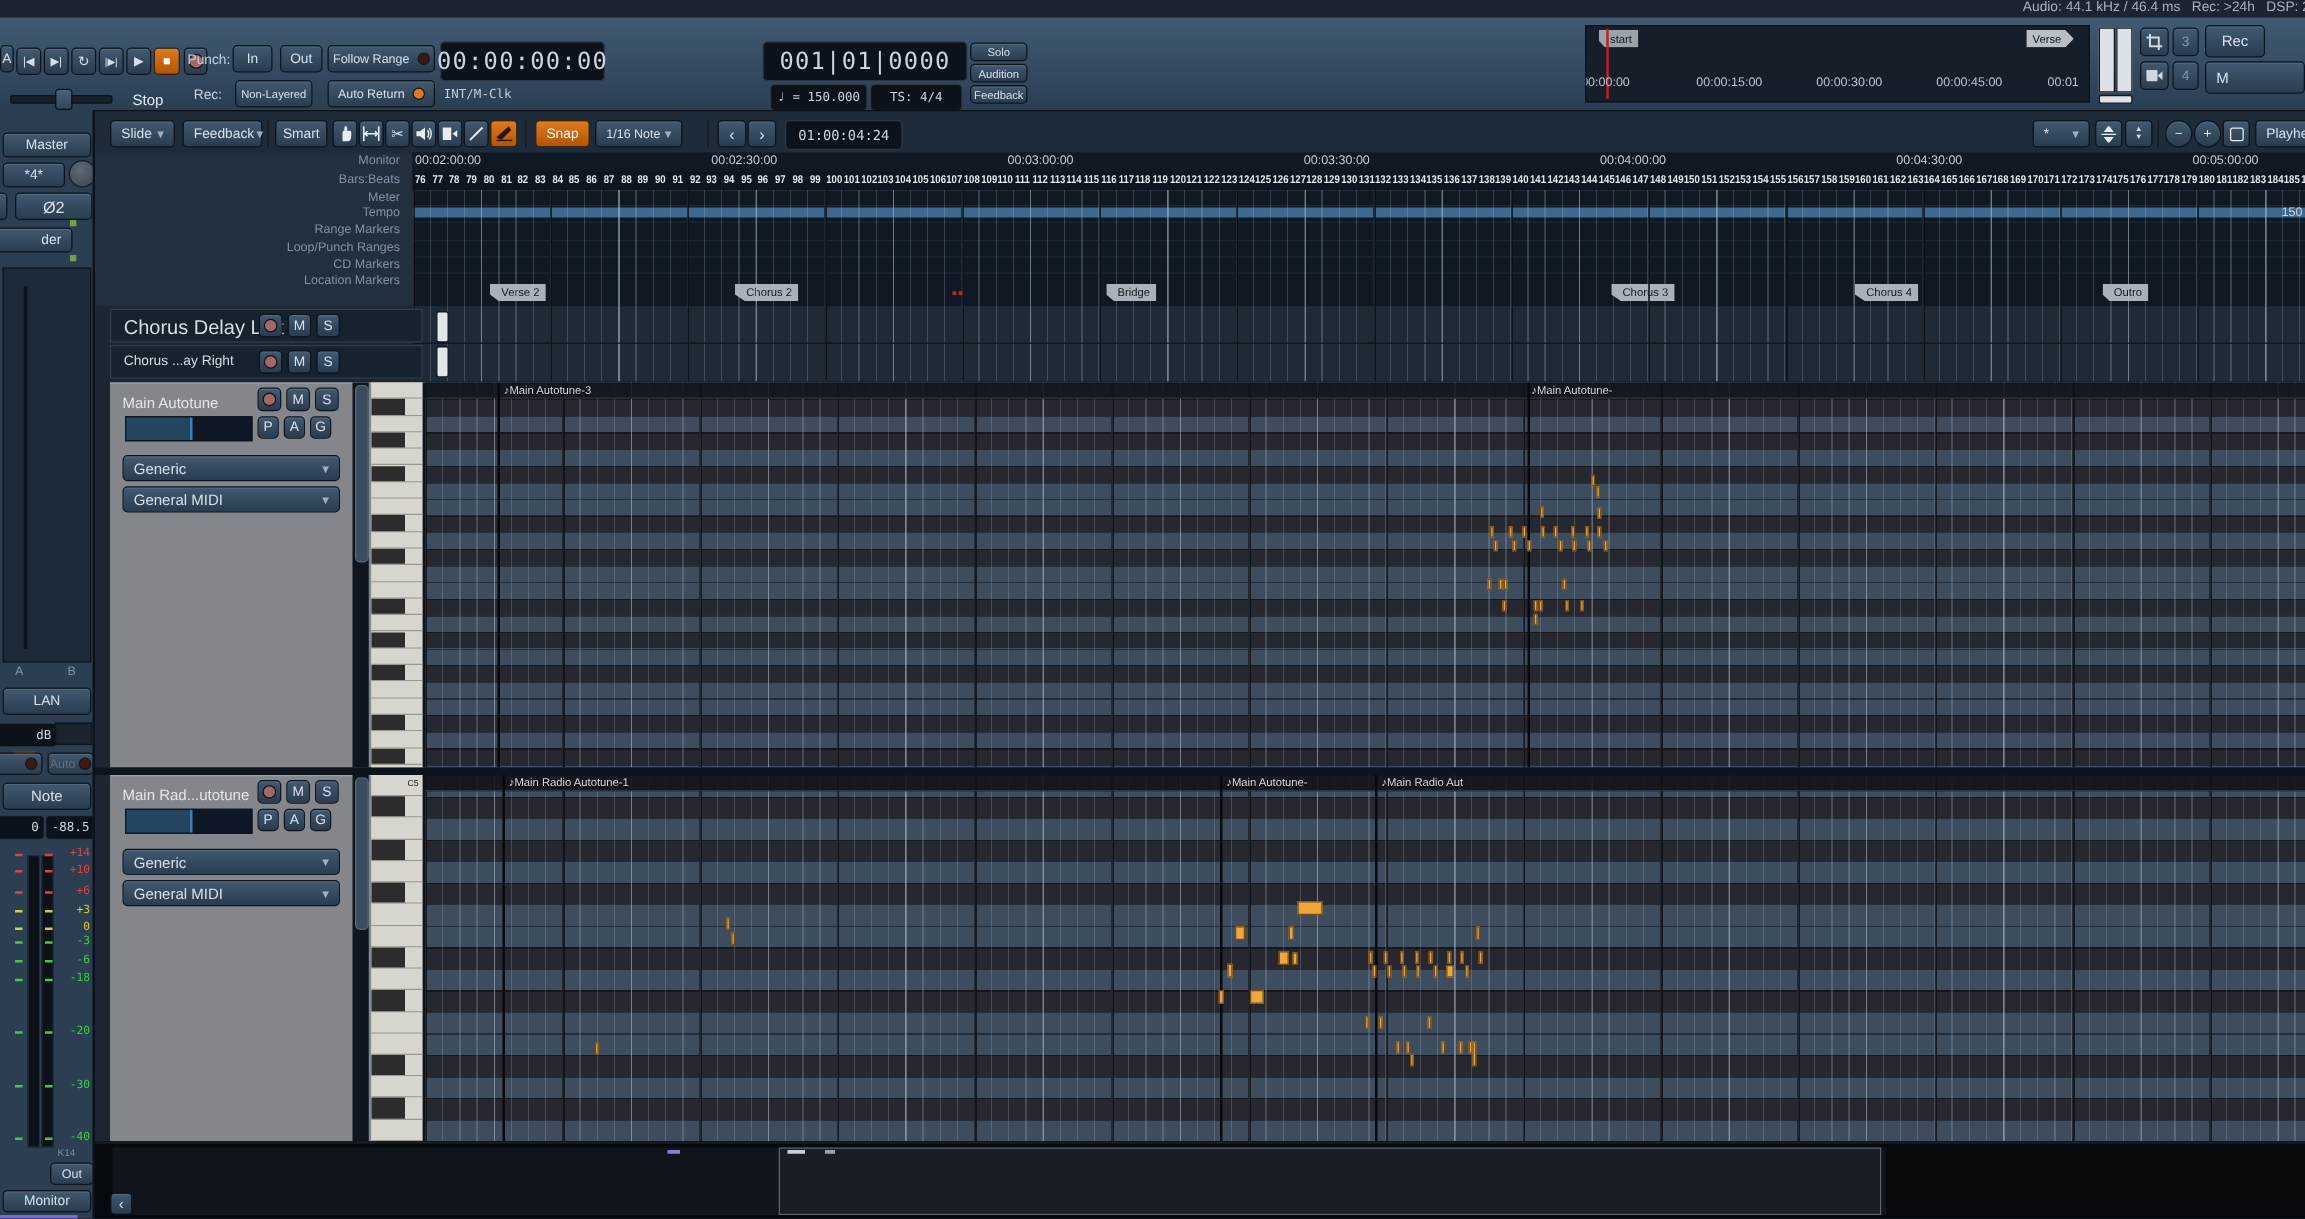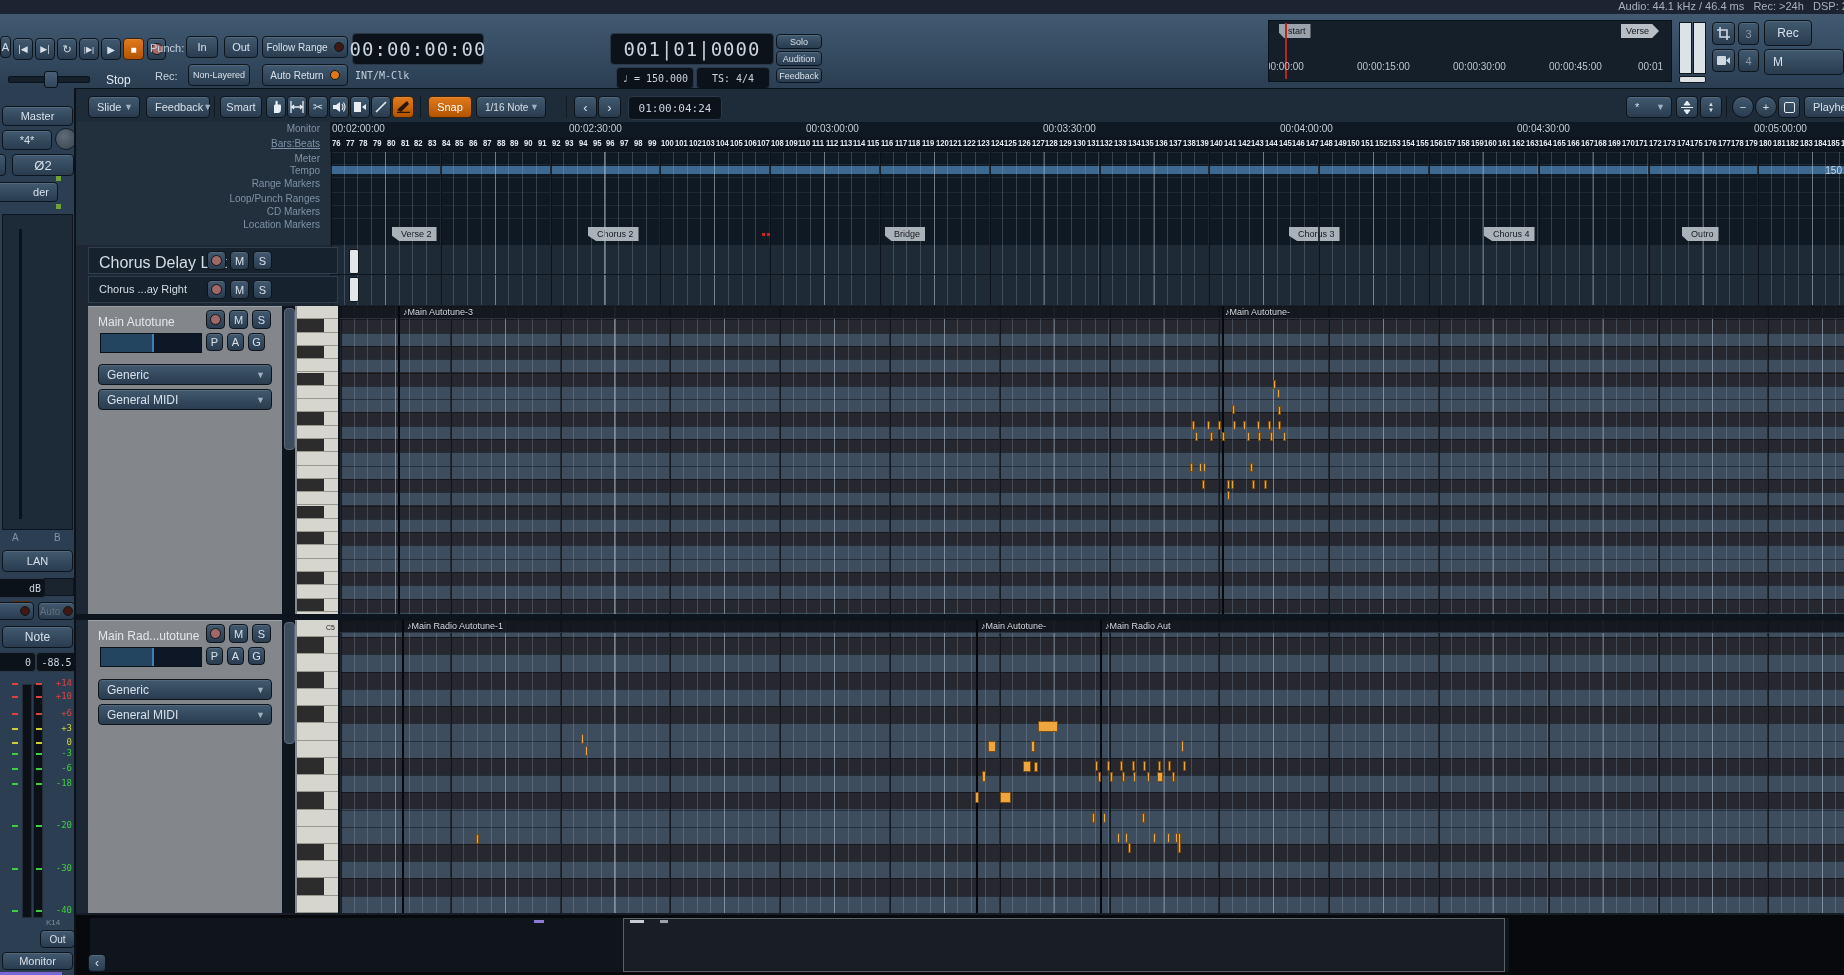--- a/index.html
+++ b/index.html
@@ -256,21 +256,21 @@
   <div class="btn" style="left:1755px;top:96px;width:22px;height:22px;border-radius:11px;">+</div>
   <div class="btn" style="left:1778px;top:96px;width:22px;height:22px;">
     <span style="width:9px;height:9px;border:1.5px solid #e8eef4;border-radius:2px;"></span>
   </div>
   <div class="btn dd" style="left:1804px;top:96px;width:60px;height:22px;">
     <span>Playhe</span>
   </div>
 
   <div class="abs" id="rulerlabels" style="left:76px;top:122px;width:254px;height:123px;background:#222f3c;">
       <div class="rlabel" style="top: 1px;">Monitor</div>
-      <div class="rlabel" style="top: 16px; text-decoration: underline;">Bars:Beats</div>
+      <div class="rlabel" style="top: 16px;">Bars:Beats</div>
       <div class="rlabel" style="top: 31px;">Meter</div>
       <div class="rlabel" style="top: 43px;">Tempo</div>
       <div class="rlabel" style="top: 56px;">Range Markers</div>
       <div class="rlabel" style="top: 71px;">Loop/Punch Ranges</div>
       <div class="rlabel" style="top: 84px;">CD Markers</div>
       <div class="rlabel" style="top: 97px;">Location Markers</div>
     </div>
   <div class="abs" id="rulercontent" style="left:330px;top:122px;width:1514px;height:123px;background:#0f1923;overflow:hidden;">
     <div class="abs" id="tcrow" style="left:0;top:0;width:1514px;height:15px;border-bottom:1px solid #1c2834;text-align:center;">
         <div class="tclabel" style="left: 2px;">00:02:00:00</div>

